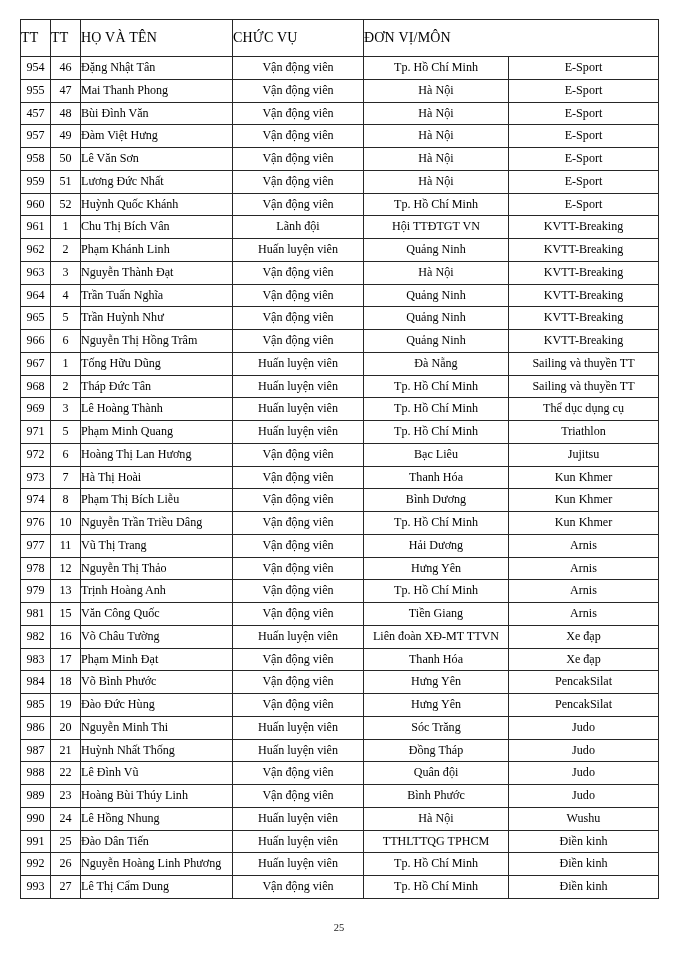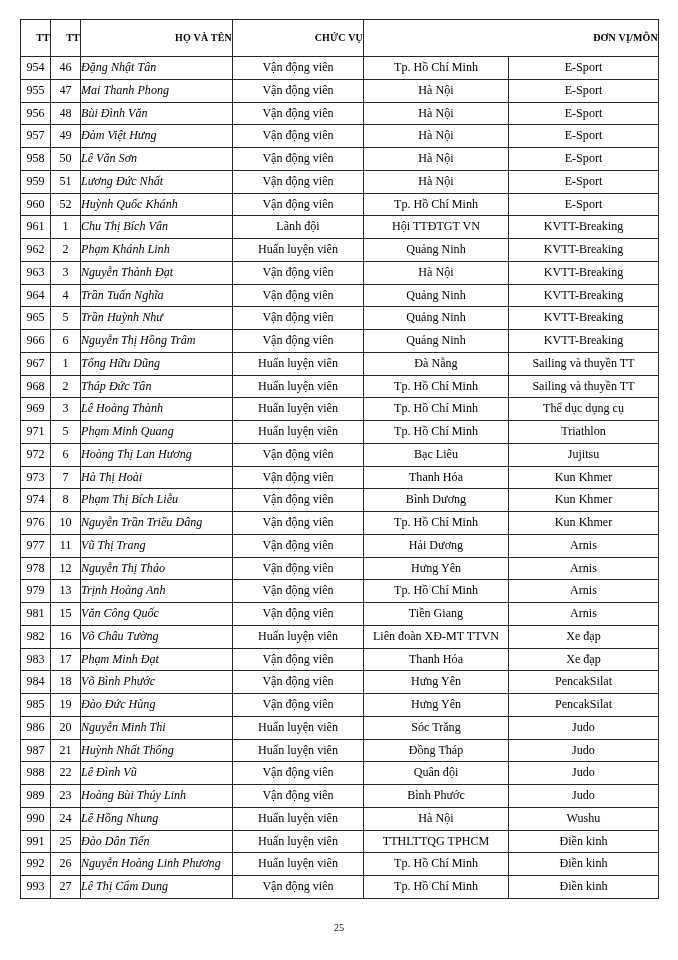--- a/index.html
+++ b/index.html
@@ -46,36 +46,35 @@
   table.roster th,
   table.roster td {
     border: 1.1px solid #262626;
     padding: 0;
     vertical-align: middle;
     font-size: 12.1px;
     line-height: 1.12;
   }
   table.roster thead th {
     height: 36px;
-    font-weight: bold;
-    text-align: right;
+    font-weight: normal;
+    text-align: left;
     letter-spacing: 0.2px;
-    font-size: 10px;
+    font-size: 14px;
   }
   table.roster tbody td {
     height: 21.75px;
   }
   td.num {
     text-align: center;
     font-size: 11.6px;
   }
   td.name {
     text-align: left;
     padding-left: 5px;
-    font-style: italic;
   }
   td.role, td.unit, td.sport {
     text-align: center;
   }
   .page-number {
     position: absolute;
     left: 0;
     top: 922px;
     width: 678px;
     text-align: center;
@@ -119,21 +118,21 @@
           </tr>
           <tr>
             <td class="num">955</td>
             <td class="num">47</td>
             <td class="name">Mai Thanh Phong</td>
             <td class="role">Vận động viên</td>
             <td class="unit">Hà Nội</td>
             <td class="sport">E-Sport</td>
           </tr>
           <tr>
-            <td class="num">956</td>
+            <td class="num">457</td>
             <td class="num">48</td>
             <td class="name">Bùi Đình Văn</td>
             <td class="role">Vận động viên</td>
             <td class="unit">Hà Nội</td>
             <td class="sport">E-Sport</td>
           </tr>
           <tr>
             <td class="num">957</td>
             <td class="num">49</td>
             <td class="name">Đàm Việt Hưng</td>

